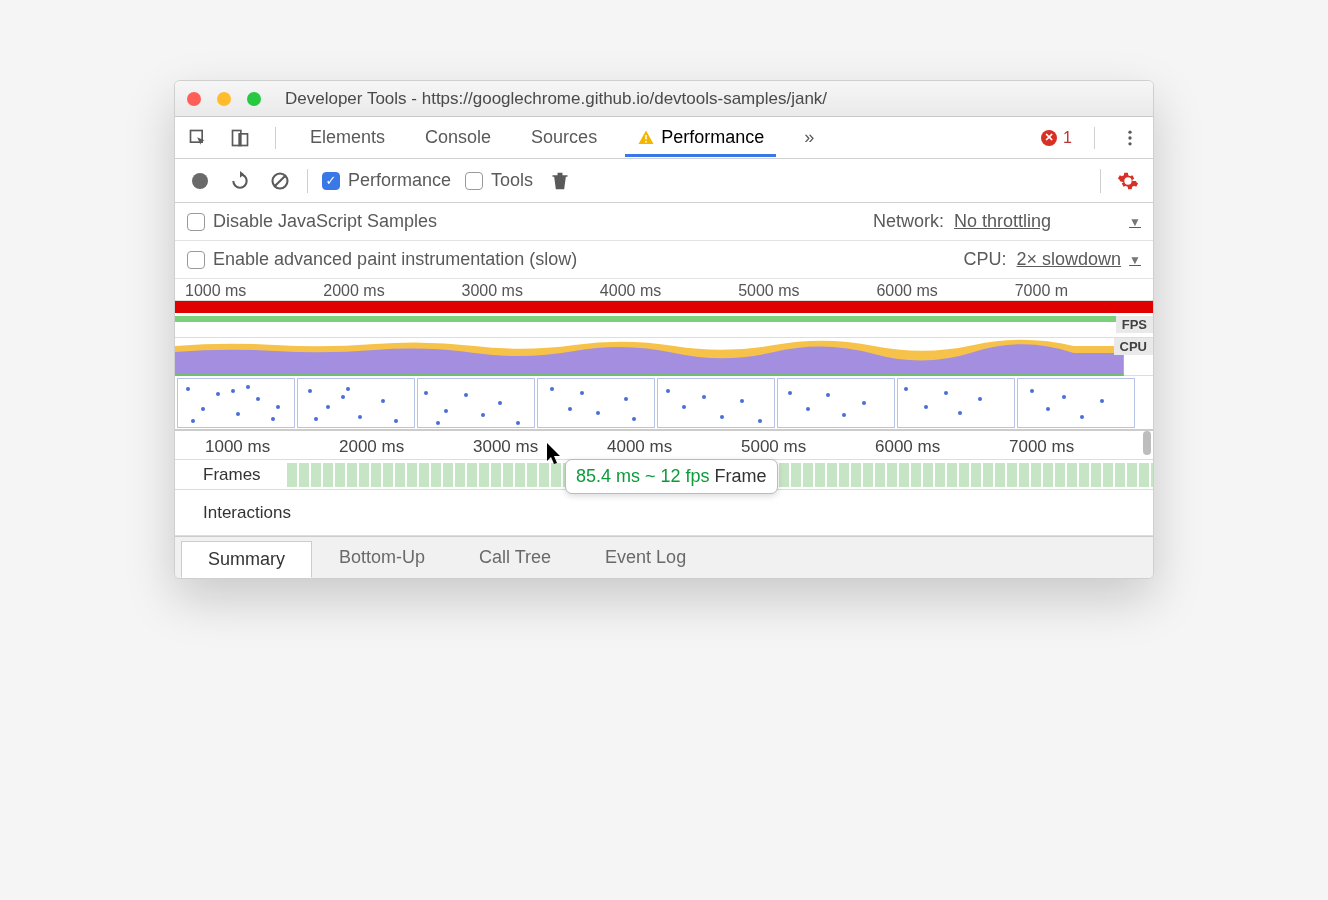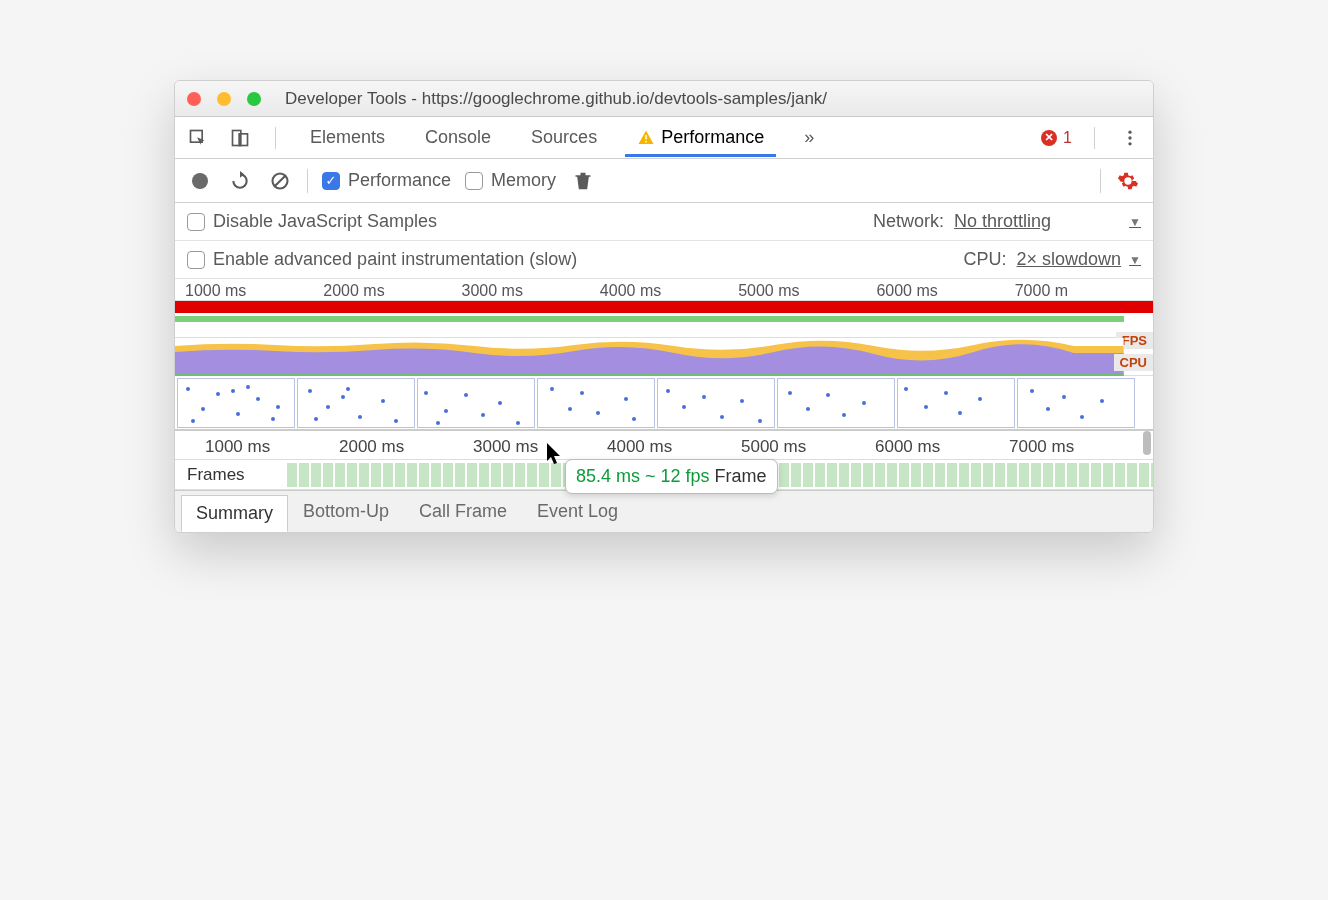--- a/index.html
+++ b/index.html
@@ -63,38 +63,38 @@
   .gear path { fill:#d93025; }
   .optrow { display:flex; align-items:center; padding:8px 12px; gap:18px; font-size:18px; color:#5a5a5a; border-bottom:1px solid #e3e3e3;}
   .optrow .right { margin-left:auto; display:flex; align-items:center; gap:10px; }
   .select { display:flex; align-items:center; gap:8px; color:#5a5a5a;text-decoration:underline;}
   .select .caret { font-size:12px; color:#777; }
   .overview { position:relative; border-bottom:1px solid #ccc; }
   .ruler { display:flex; font-size:16px; color:#555; height:22px; align-items:flex-end; padding-left:10px; border-bottom:1px solid #ddd;}
   .ruler span { flex:1; }
   .redbar { height:12px; background:#e00000; width:100%; }
   .lane { position:relative; height:38px; border-bottom:1px solid #ddd; }
-  .lane .tag { position:absolute; right:0; top:0; background:#e9e9e9; color:#c2410c; font-size:13px; font-weight:bold; padding:1px 6px;margin-top:16px;}
+  .lane .tag { position:absolute; right:0; top:0; background:#e9e9e9; color:#404040; font-size:13px; font-weight:bold; padding:1px 6px;}
   .fps-track { height:6px; background:#7bd17b; margin-top:3px; width:97%; }
   .cpu-lane svg { display:block; width:97%; height:38px;}
   .thumbs { display:flex; gap:2px; padding:2px 0 2px 2px; overflow:hidden; height:54px; border-bottom:1px solid #ccc;}
   .thumb { width:118px; height:50px; border:1px solid #b8c3e6; background:#fff; position:relative; overflow:hidden;}
   .thumb .dots { position:absolute; inset:0; }
   .timeline-ruler { display:flex; font-size:17px; color:#444; padding:6px 10px 2px 30px; border-bottom:1px solid #ddd;}
   .timeline-ruler span { flex:1; }
   .track { display:flex; align-items:center; border-bottom:1px solid #ddd; height:30px;}
-  .track .label { width:112px; padding-left:12px; font-size:17px; color:#333;}
+  .track .label { width:112px; padding-left:28px; font-size:17px; color:#333;}
   .track .content { flex:1; position:relative; height:100%; display:flex; align-items:center;}
   .frames-bar { height:24px; background:repeating-linear-gradient(90deg,#c6e5c4 0,#c6e5c4 10px,#fff 10px,#fff 12px); width:100%; }
   .scroll-thumb { position:absolute; right:2px; top:0; width:8px; height:24px; background:#bdbdbd; border-radius:4px;}
   .tooltip { position:absolute; left:390px; top:28px; background:#fff; border:1px solid #bbb; border-radius:7px; padding:6px 10px; font-size:18px; box-shadow:0 2px 6px rgba(0,0,0,0.15); white-space:nowrap; z-index:5;}
   .tooltip .green { color:#0d9b3a; font-weight:500;}
   .cursor { position:absolute; left:372px; top:12px; z-index:6; }
   .bottomtabs { display:flex; gap:0; height:42px; align-items:stretch; border-top:1px solid #ccc; background:#f1f1f1; padding-left:6px;}
-  .btab { padding:8px 14px; font-size:18px; color:#6a6a6a; display:flex; align-items:center; border:1px solid transparent;}
+  .btab { padding:8px 26px; font-size:18px; color:#6a6a6a; display:flex; align-items:center; border:1px solid transparent;}
   .btab.active { background:#fff; border:1px solid #ccc; border-bottom:1px solid #fff; color:#333; margin-top:4px;}
   svg.inline { width:20px; height:20px; }
 </style>
 </head>
 <body>
 
 <div class="window">
 
   <div class="titlebar">
     <div class="dot red"></div>
@@ -162,21 +162,21 @@
           <line x1="5" y1="19" x2="19" y2="5" stroke="#5a5a5a" stroke-width="2.5"></line>
         </svg>
     </div>
     <div class="sep"></div>
     <label class="chk-lbl">
       <span class="checkbox checked">✓</span>
       <span>Performance</span>
     </label>
     <label class="chk-lbl">
       <span class="checkbox"></span>
-      <span>Memory</span>
+      <span>Tools</span>
     </label>
     <div class="iconbtn">
       <svg width="20" height="22" viewBox="0 0 24 24">
           <path d="M5 7 L19 7 L17 22 L7 22 Z M3 5 L21 5 L21 7 L3 7 Z M9 2 L15 2 L15 5 L9 5 Z" fill="#5a5a5a"></path>
         </svg>
     </div>
     <div class="spacer"></div>
     <div class="sep"></div>
     <div class="iconbtn">
       <svg class="gear" viewBox="0 0 24 24">
@@ -350,30 +350,34 @@
       <span>6000 ms</span>
       <span>7000 ms</span>
     </div>
     <div class="track">
       <div class="label">Frames</div>
       <div class="content">
           <div class="frames-bar"></div>
         </div>
       <div class="scroll-thumb"></div>
     </div>
+    <div class="track" style="height:46px">
+      <div class="label">Interactions</div>
+      <div class="content"></div>
+    </div>
 
     <svg class="cursor" width="18" height="22" viewBox="0 0 18 22">
       <path d="M0 0 L0 18 L4 14 L7 21 L10 20 L7 13 L13 13 Z" fill="#000"></path>
     </svg>
     <div class="tooltip">
       <span class="green">85.4 ms ~ 12 fps</span>
       <span>Frame</span>
     </div>
   </div>
 
   <div class="bottomtabs">
     <div class="btab active">Summary</div>
     <div class="btab">Bottom-Up</div>
-    <div class="btab">Call Frame</div>
+    <div class="btab">Call Tree</div>
     <div class="btab">Event Log</div>
   </div>
 
 </div>
 
 </body></html>

